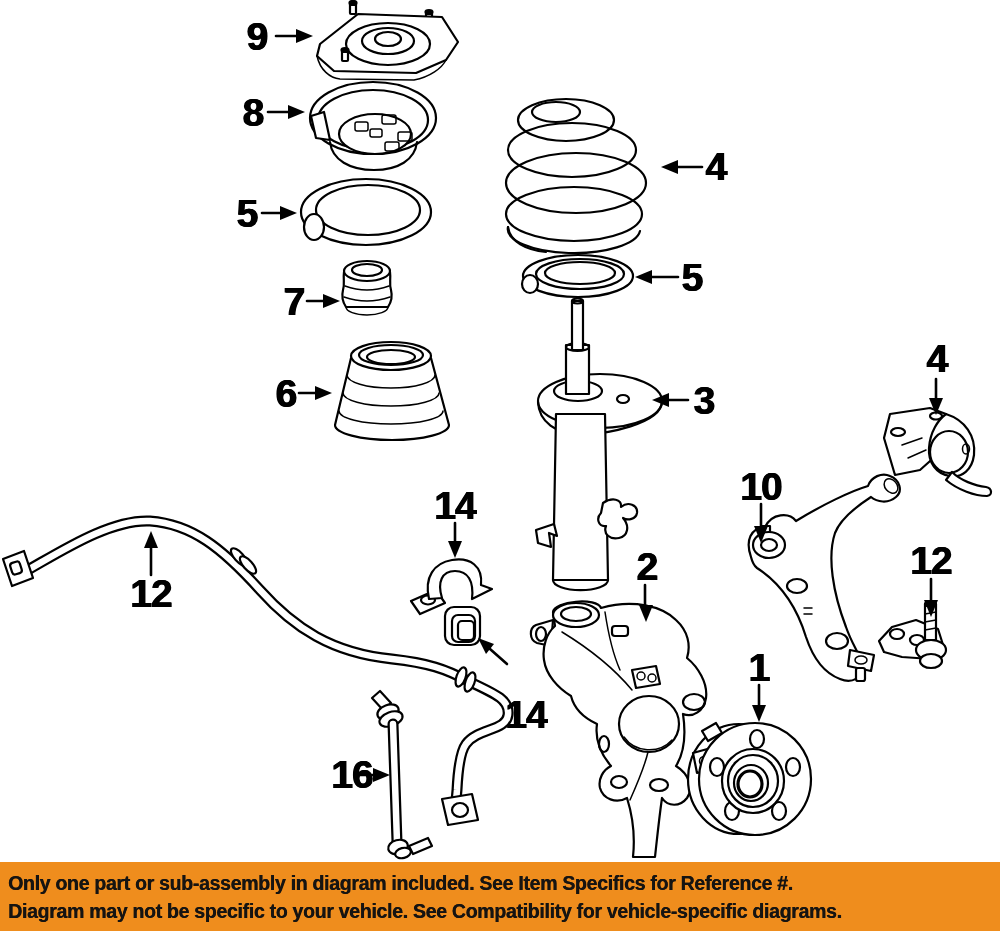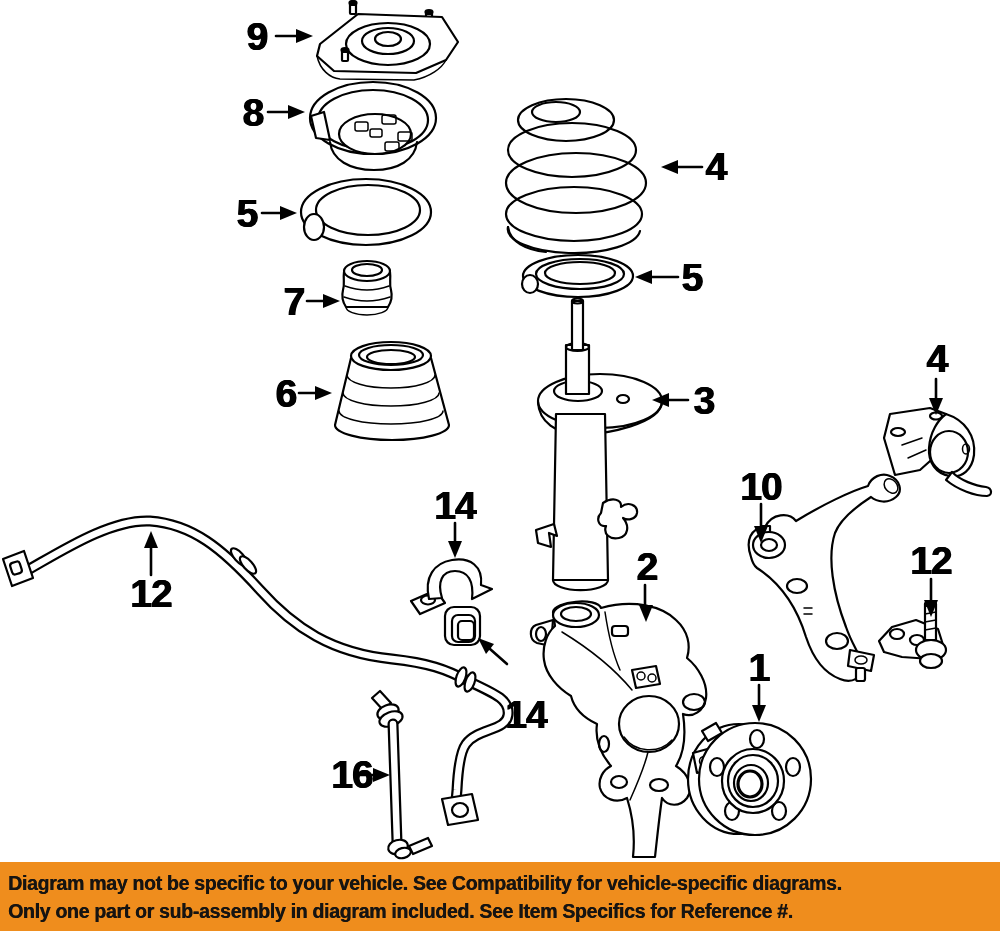--- a/index.html
+++ b/index.html
@@ -307,17 +307,17 @@
 <div class="callout" style="left:761px;top:486px">10</div>
 <div class="callout" style="left:931px;top:560px">12</div>
 <div class="callout" style="left:455px;top:505px">14</div>
 <div class="callout" style="left:151px;top:593px">12</div>
 <div class="callout" style="left:647px;top:566px">2</div>
 <div class="callout" style="left:526px;top:714px">14</div>
 <div class="callout" style="left:759px;top:667px">1</div>
 <div class="callout" style="left:352px;top:774px">16</div>
 
 <div class="banner" style="background: rgb(239, 141, 29); color: rgb(22, 20, 18);">
+  <div class="banner-line">Only one part or sub-assembly in diagram included. See Item Specifics for Reference #.</div>
   <div class="banner-line">Diagram may not be specific to your vehicle. See Compatibility for vehicle-specific diagrams.</div>
-  <div class="banner-line">Only one part or sub-assembly in diagram included. See Item Specifics for Reference #.</div>
 </div>
 
 </div>
 
 </body></html>

